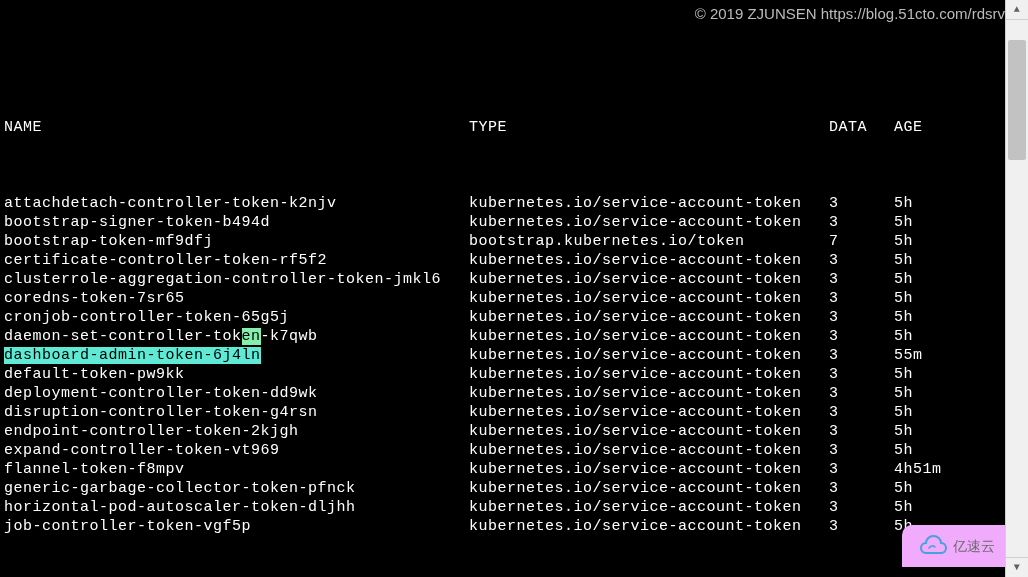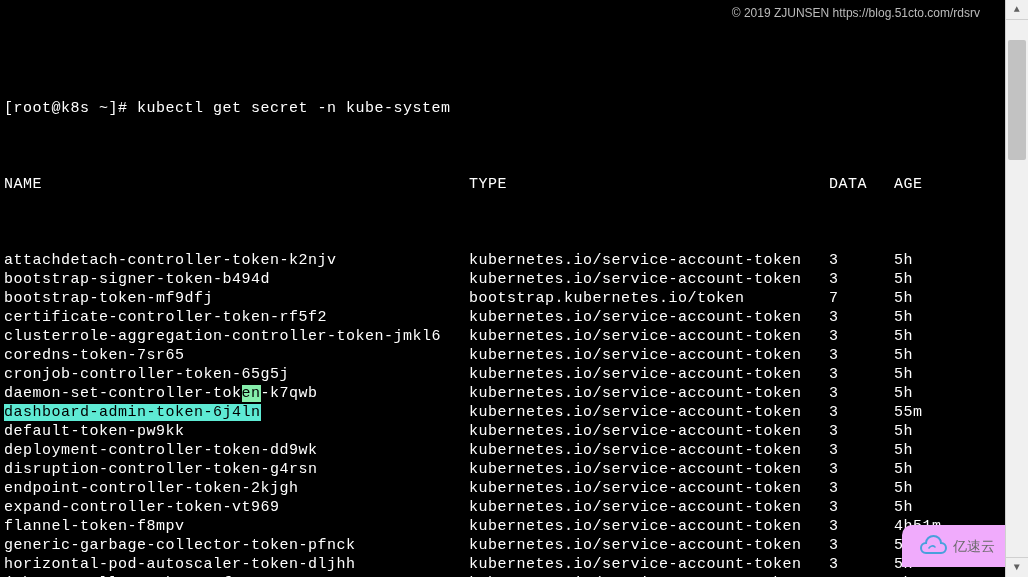--- a/index.html
+++ b/index.html
@@ -20,23 +20,23 @@
     height: 565px;
     padding: 4px 8px 8px 4px;
     box-sizing: border-box;
     background: #000;
     white-space: pre;
     line-height: 19px;
   }
   .watermark {
     position: absolute;
     top: 4px;
-    right: 26px;
+    right: 1px;
     font-family: Arial, sans-serif;
-    font-size: 12px;
+    font-size: 15px;
     color: #bbb;
     letter-spacing: 0;
   }
   .prompt-line span { display:inline; }
   .header-row, .data-row {
     display: block;
   }
   .col-name { display:inline-block; width: 465px; overflow:hidden; vertical-align: top;}
   .col-type { display:inline-block; width: 360px; overflow:hidden; vertical-align: top;}
   .col-data { display:inline-block; width: 65px;  overflow:hidden; vertical-align: top;}
@@ -87,21 +87,20 @@
     border-radius:2px;
   }
 </style>
 </head>
 <body>
 
 <div class="terminal">
 
   <div class="watermark">© 2019 ZJUNSEN https://blog.51cto.com/rdsrv</div>
 
-  <div class="prompt-line"><span>[root@k8s ~]#</span><span> kubectl get secret -n kube-system</span></div>
 
   <div class="header-row"><span class="col-name">NAME</span><span class="col-type">TYPE</span><span class="col-data">DATA</span><span class="col-age">AGE</span></div>
 
   <div id="rows-container"><div class="data-row"><span class="col-name">attachdetach-controller-token-k2njv</span><span class="col-type">kubernetes.io/service-account-token</span><span class="col-data">3</span><span class="col-age">5h</span></div><div class="data-row"><span class="col-name">bootstrap-signer-token-b494d</span><span class="col-type">kubernetes.io/service-account-token</span><span class="col-data">3</span><span class="col-age">5h</span></div><div class="data-row"><span class="col-name">bootstrap-token-mf9dfj</span><span class="col-type">bootstrap.kubernetes.io/token</span><span class="col-data">7</span><span class="col-age">5h</span></div><div class="data-row"><span class="col-name">certificate-controller-token-rf5f2</span><span class="col-type">kubernetes.io/service-account-token</span><span class="col-data">3</span><span class="col-age">5h</span></div><div class="data-row"><span class="col-name">clusterrole-aggregation-controller-token-jmkl6</span><span class="col-type">kubernetes.io/service-account-token</span><span class="col-data">3</span><span class="col-age">5h</span></div><div class="data-row"><span class="col-name">coredns-token-7sr65</span><span class="col-type">kubernetes.io/service-account-token</span><span class="col-data">3</span><span class="col-age">5h</span></div><div class="data-row"><span class="col-name">cronjob-controller-token-65g5j</span><span class="col-type">kubernetes.io/service-account-token</span><span class="col-data">3</span><span class="col-age">5h</span></div><div class="data-row"><span class="col-name">daemon-set-controller-tok<span class="sel-blue">en</span>-k7qwb</span><span class="col-type">kubernetes.io/service-account-token</span><span class="col-data">3</span><span class="col-age">5h</span></div><div class="data-row"><span class="col-name"><span class="sel-white">dashboard-admin-token-6j4ln</span></span><span class="col-type">kubernetes.io/service-account-token</span><span class="col-data">3</span><span class="col-age">55m</span></div><div class="data-row"><span class="col-name">default-token-pw9kk</span><span class="col-type">kubernetes.io/service-account-token</span><span class="col-data">3</span><span class="col-age">5h</span></div><div class="data-row"><span class="col-name">deployment-controller-token-dd9wk</span><span class="col-type">kubernetes.io/service-account-token</span><span class="col-data">3</span><span class="col-age">5h</span></div><div class="data-row"><span class="col-name">disruption-controller-token-g4rsn</span><span class="col-type">kubernetes.io/service-account-token</span><span class="col-data">3</span><span class="col-age">5h</span></div><div class="data-row"><span class="col-name">endpoint-controller-token-2kjgh</span><span class="col-type">kubernetes.io/service-account-token</span><span class="col-data">3</span><span class="col-age">5h</span></div><div class="data-row"><span class="col-name">expand-controller-token-vt969</span><span class="col-type">kubernetes.io/service-account-token</span><span class="col-data">3</span><span class="col-age">5h</span></div><div class="data-row"><span class="col-name">flannel-token-f8mpv</span><span class="col-type">kubernetes.io/service-account-token</span><span class="col-data">3</span><span class="col-age">4h51m</span></div><div class="data-row"><span class="col-name">generic-garbage-collector-token-pfnck</span><span class="col-type">kubernetes.io/service-account-token</span><span class="col-data">3</span><span class="col-age">5h</span></div><div class="data-row"><span class="col-name">horizontal-pod-autoscaler-token-dljhh</span><span class="col-type">kubernetes.io/service-account-token</span><span class="col-data">3</span><span class="col-age">5h</span></div><div class="data-row"><span class="col-name">job-controller-token-vgf5p</span><span class="col-type">kubernetes.io/service-account-token</span><span class="col-data">3</span><span class="col-age">5h</span></div></div>
 
   <div class="logo-wrap">
     <svg width="30" height="22" viewBox="0 0 30 22">
       <path d="M22 8c0-4-3.5-7-7.5-7S7 4 7 8c-3 0-5 2.2-5 5s2 5 5 5h15c3 0 5-2.2 5-5s-2-5-5-5z" fill="none" stroke="#48a0dc" stroke-width="2"></path>
       <path d="M10 13c1.5-2 4-3 6-1" fill="none" stroke="#48a0dc" stroke-width="1.6" stroke-linecap="round"></path>
     </svg>

